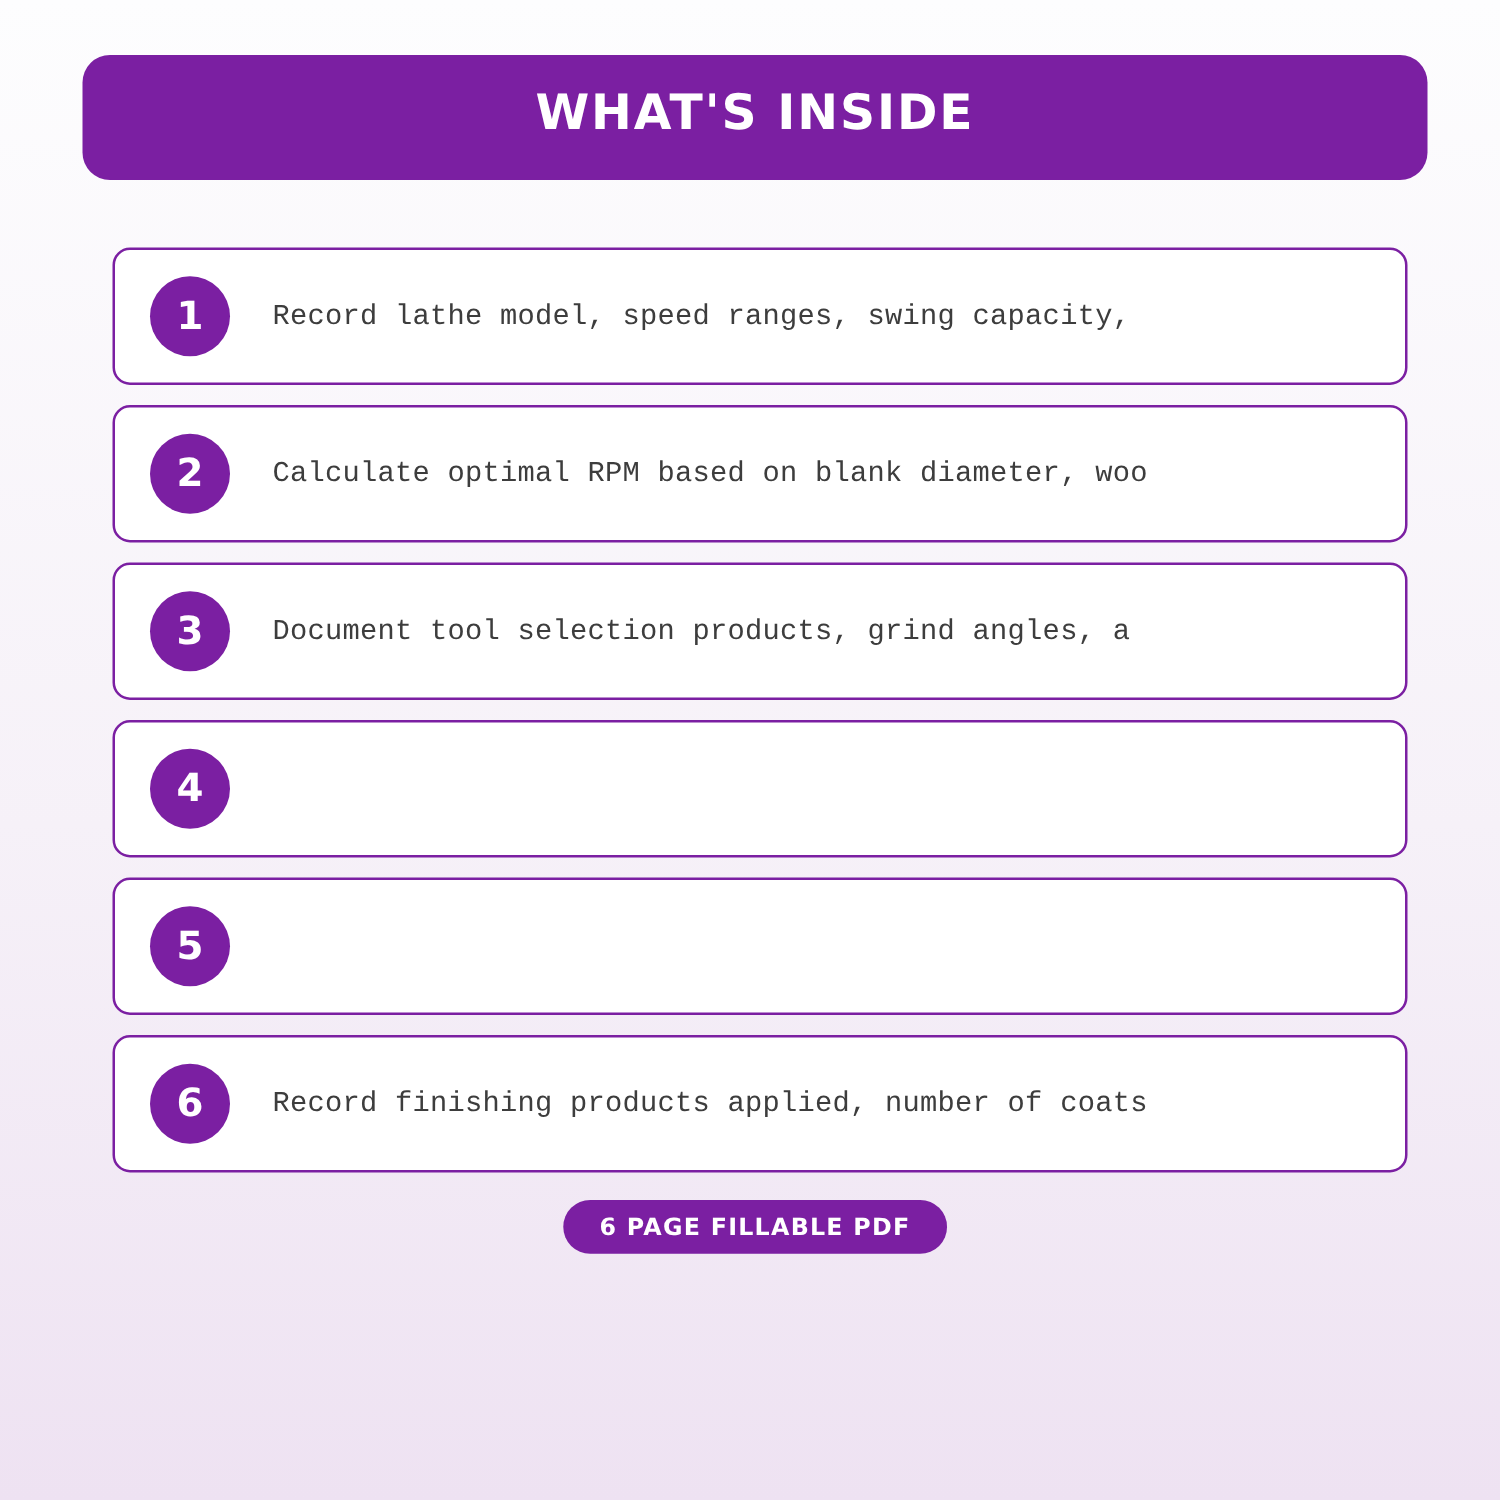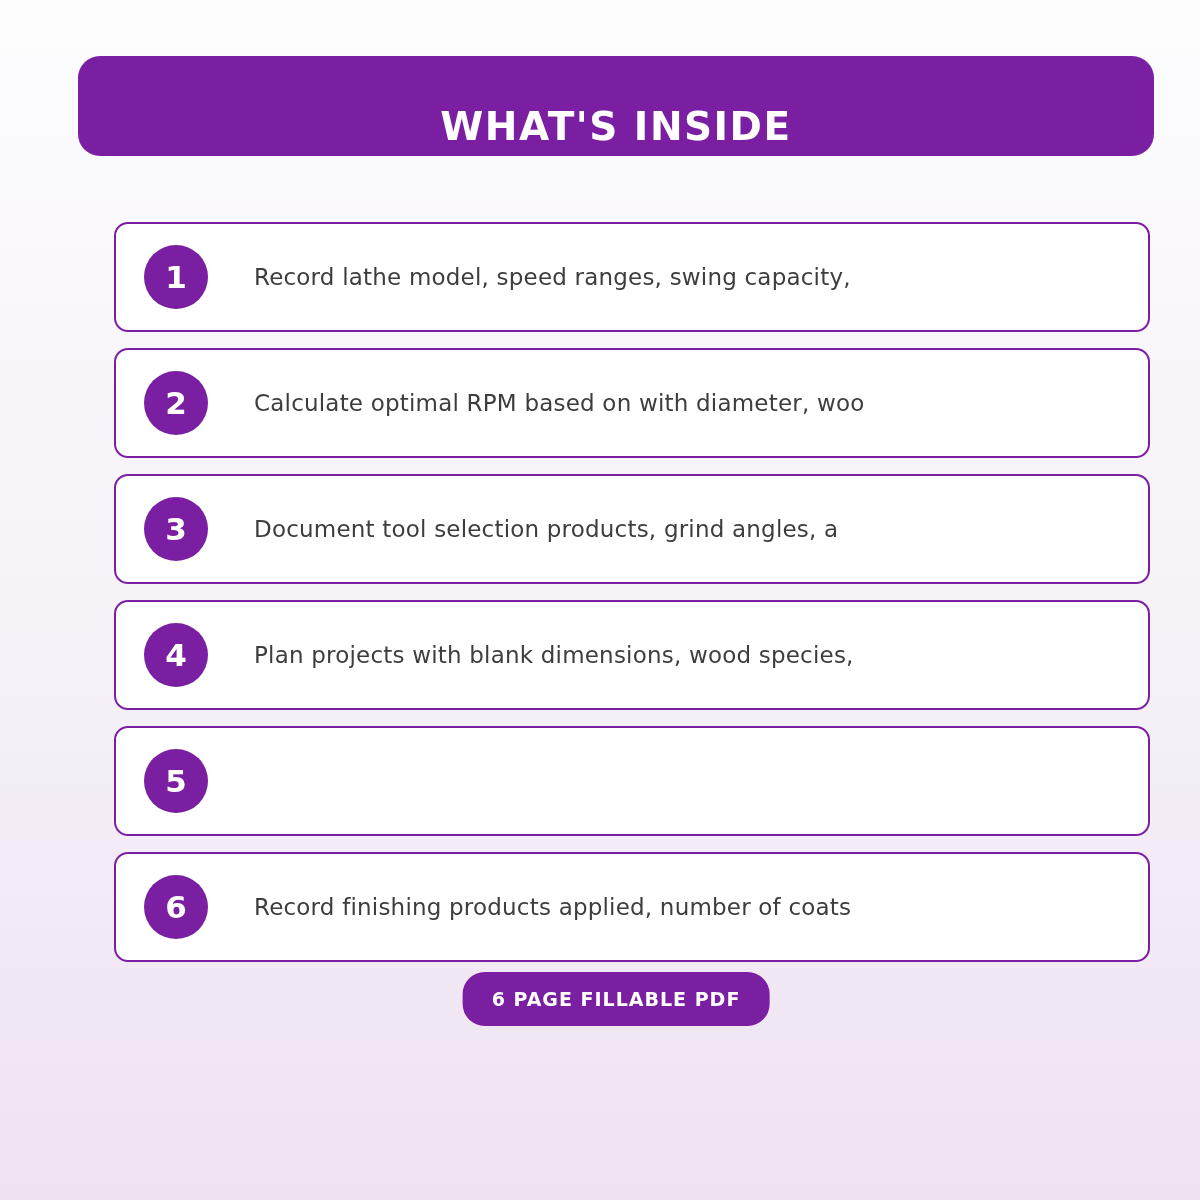--- a/index.html
+++ b/index.html
@@ -1,15 +1,15 @@
 <!DOCTYPE html>
 <html><head>
 <meta charset="utf-8">
 <style>
-  * { margin: 0; padding: 16px; box-sizing: border-box; }
+  * { margin: 0; padding: 4px; box-sizing: border-box; }
   html, body {
     width: 1200px;
     height: 1200px;
     font-family: "DejaVu Sans", "Liberation Sans", sans-serif;
   }
   body {
     position: relative;
     background: linear-gradient(180deg, #FDFDFE 0%, #F6F1F8 55%, #EEE2F2 100%);
     overflow: hidden;
   }
@@ -60,27 +60,28 @@
     display: flex;
     align-items: center;
     justify-content: center;
     margin-right: 30px;
   }
   .card-text {
     color: #3D3D3D;
     font-size: 23px;
     letter-spacing: 0.2px;
     white-space: nowrap;
+    font-family: Liberation Mono, monospace;
   }
   .footer-badge {
     position: absolute;
     top: 956px;
     left: 50%;
     transform: translateX(-50%);
-    height: 54px;
+    height: 43px;
     background: #7B1FA2;
     border-radius: 22px;
     color: #FFFFFF;
     font-size: 19px;
     font-weight: bold;
     letter-spacing: 1px;
     padding: 0 29px;
     display: flex;
     align-items: center;
     white-space: nowrap;
@@ -95,31 +96,30 @@
 
 <div class="cards">
 
   <div class="card">
     <div class="num-circle">1</div>
     <div class="card-text">Record lathe model, speed ranges, swing capacity,</div>
   </div>
 
   <div class="card">
     <div class="num-circle">2</div>
-    <div class="card-text">Calculate optimal RPM based on with diameter, woo</div>
+    <div class="card-text">Calculate optimal RPM based on blank diameter, woo</div>
   </div>
 
   <div class="card">
     <div class="num-circle">3</div>
     <div class="card-text">Document tool selection products, grind angles, a</div>
   </div>
 
   <div class="card">
     <div class="num-circle">4</div>
-    <div class="card-text">Plan projects with blank dimensions, wood species,</div>
   </div>
 
   <div class="card">
     <div class="num-circle">5</div>
   </div>
 
   <div class="card">
     <div class="num-circle">6</div>
     <div class="card-text">Record finishing products applied, number of coats</div>
   </div>

